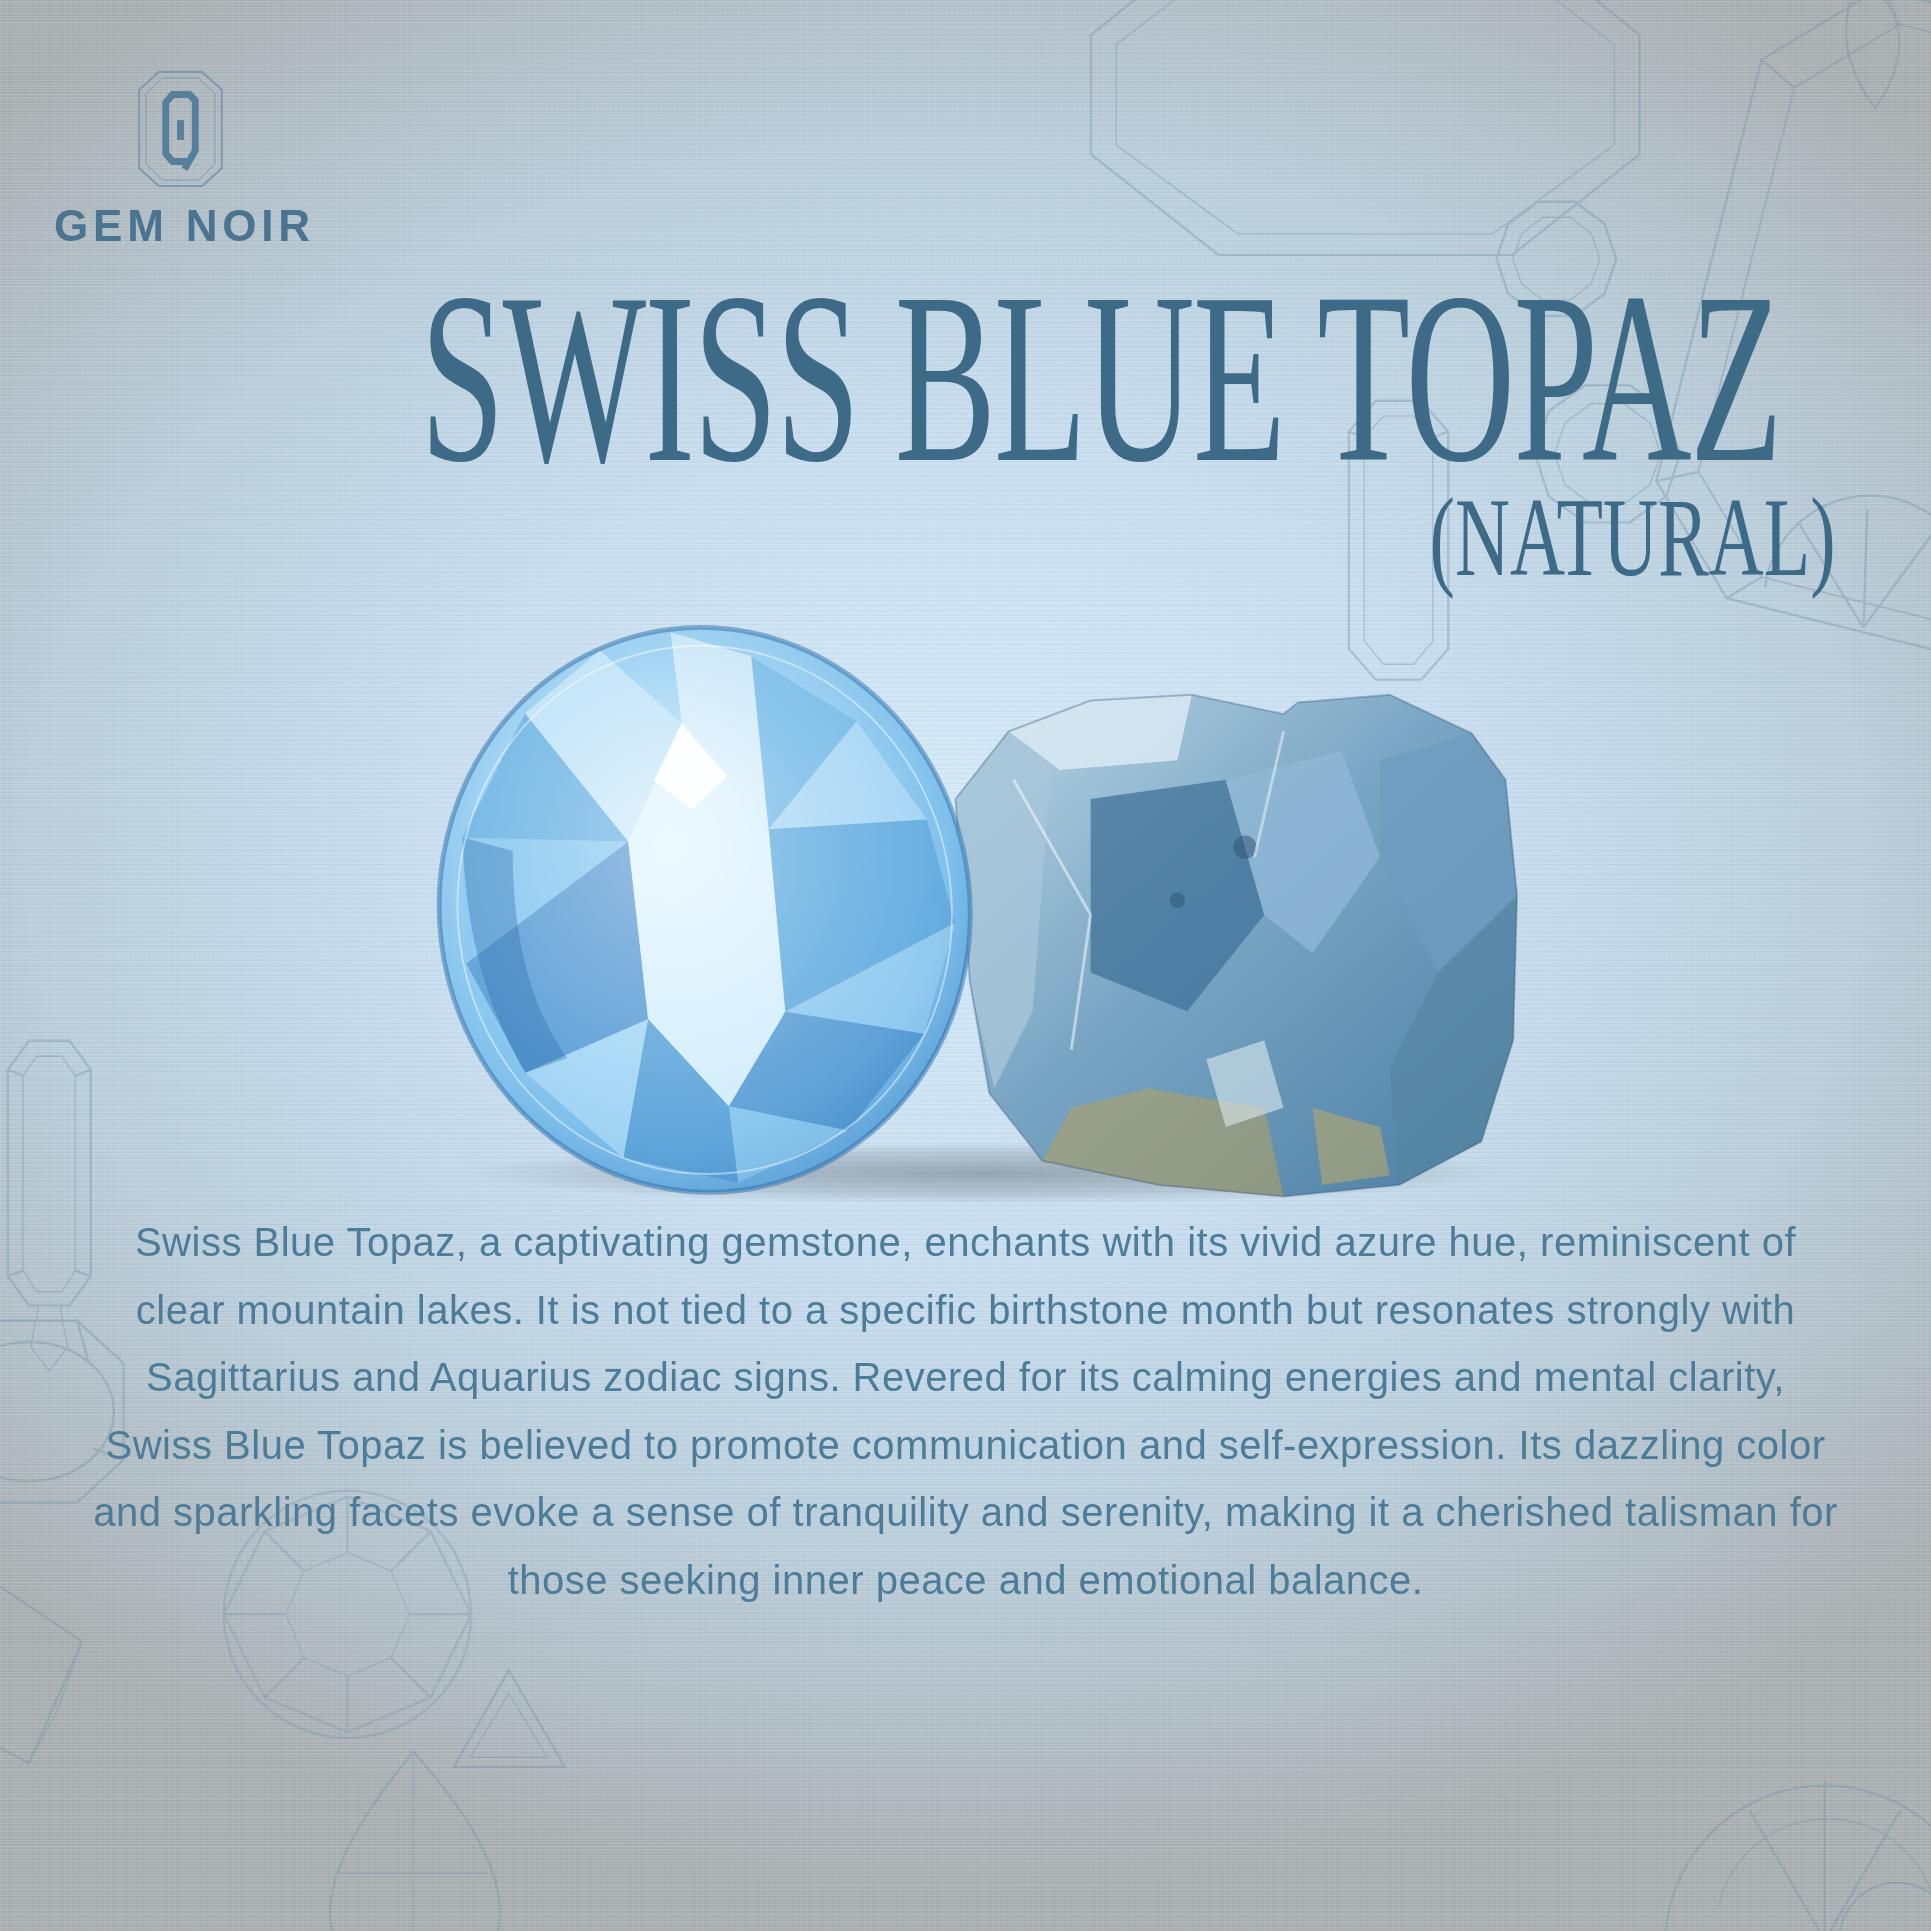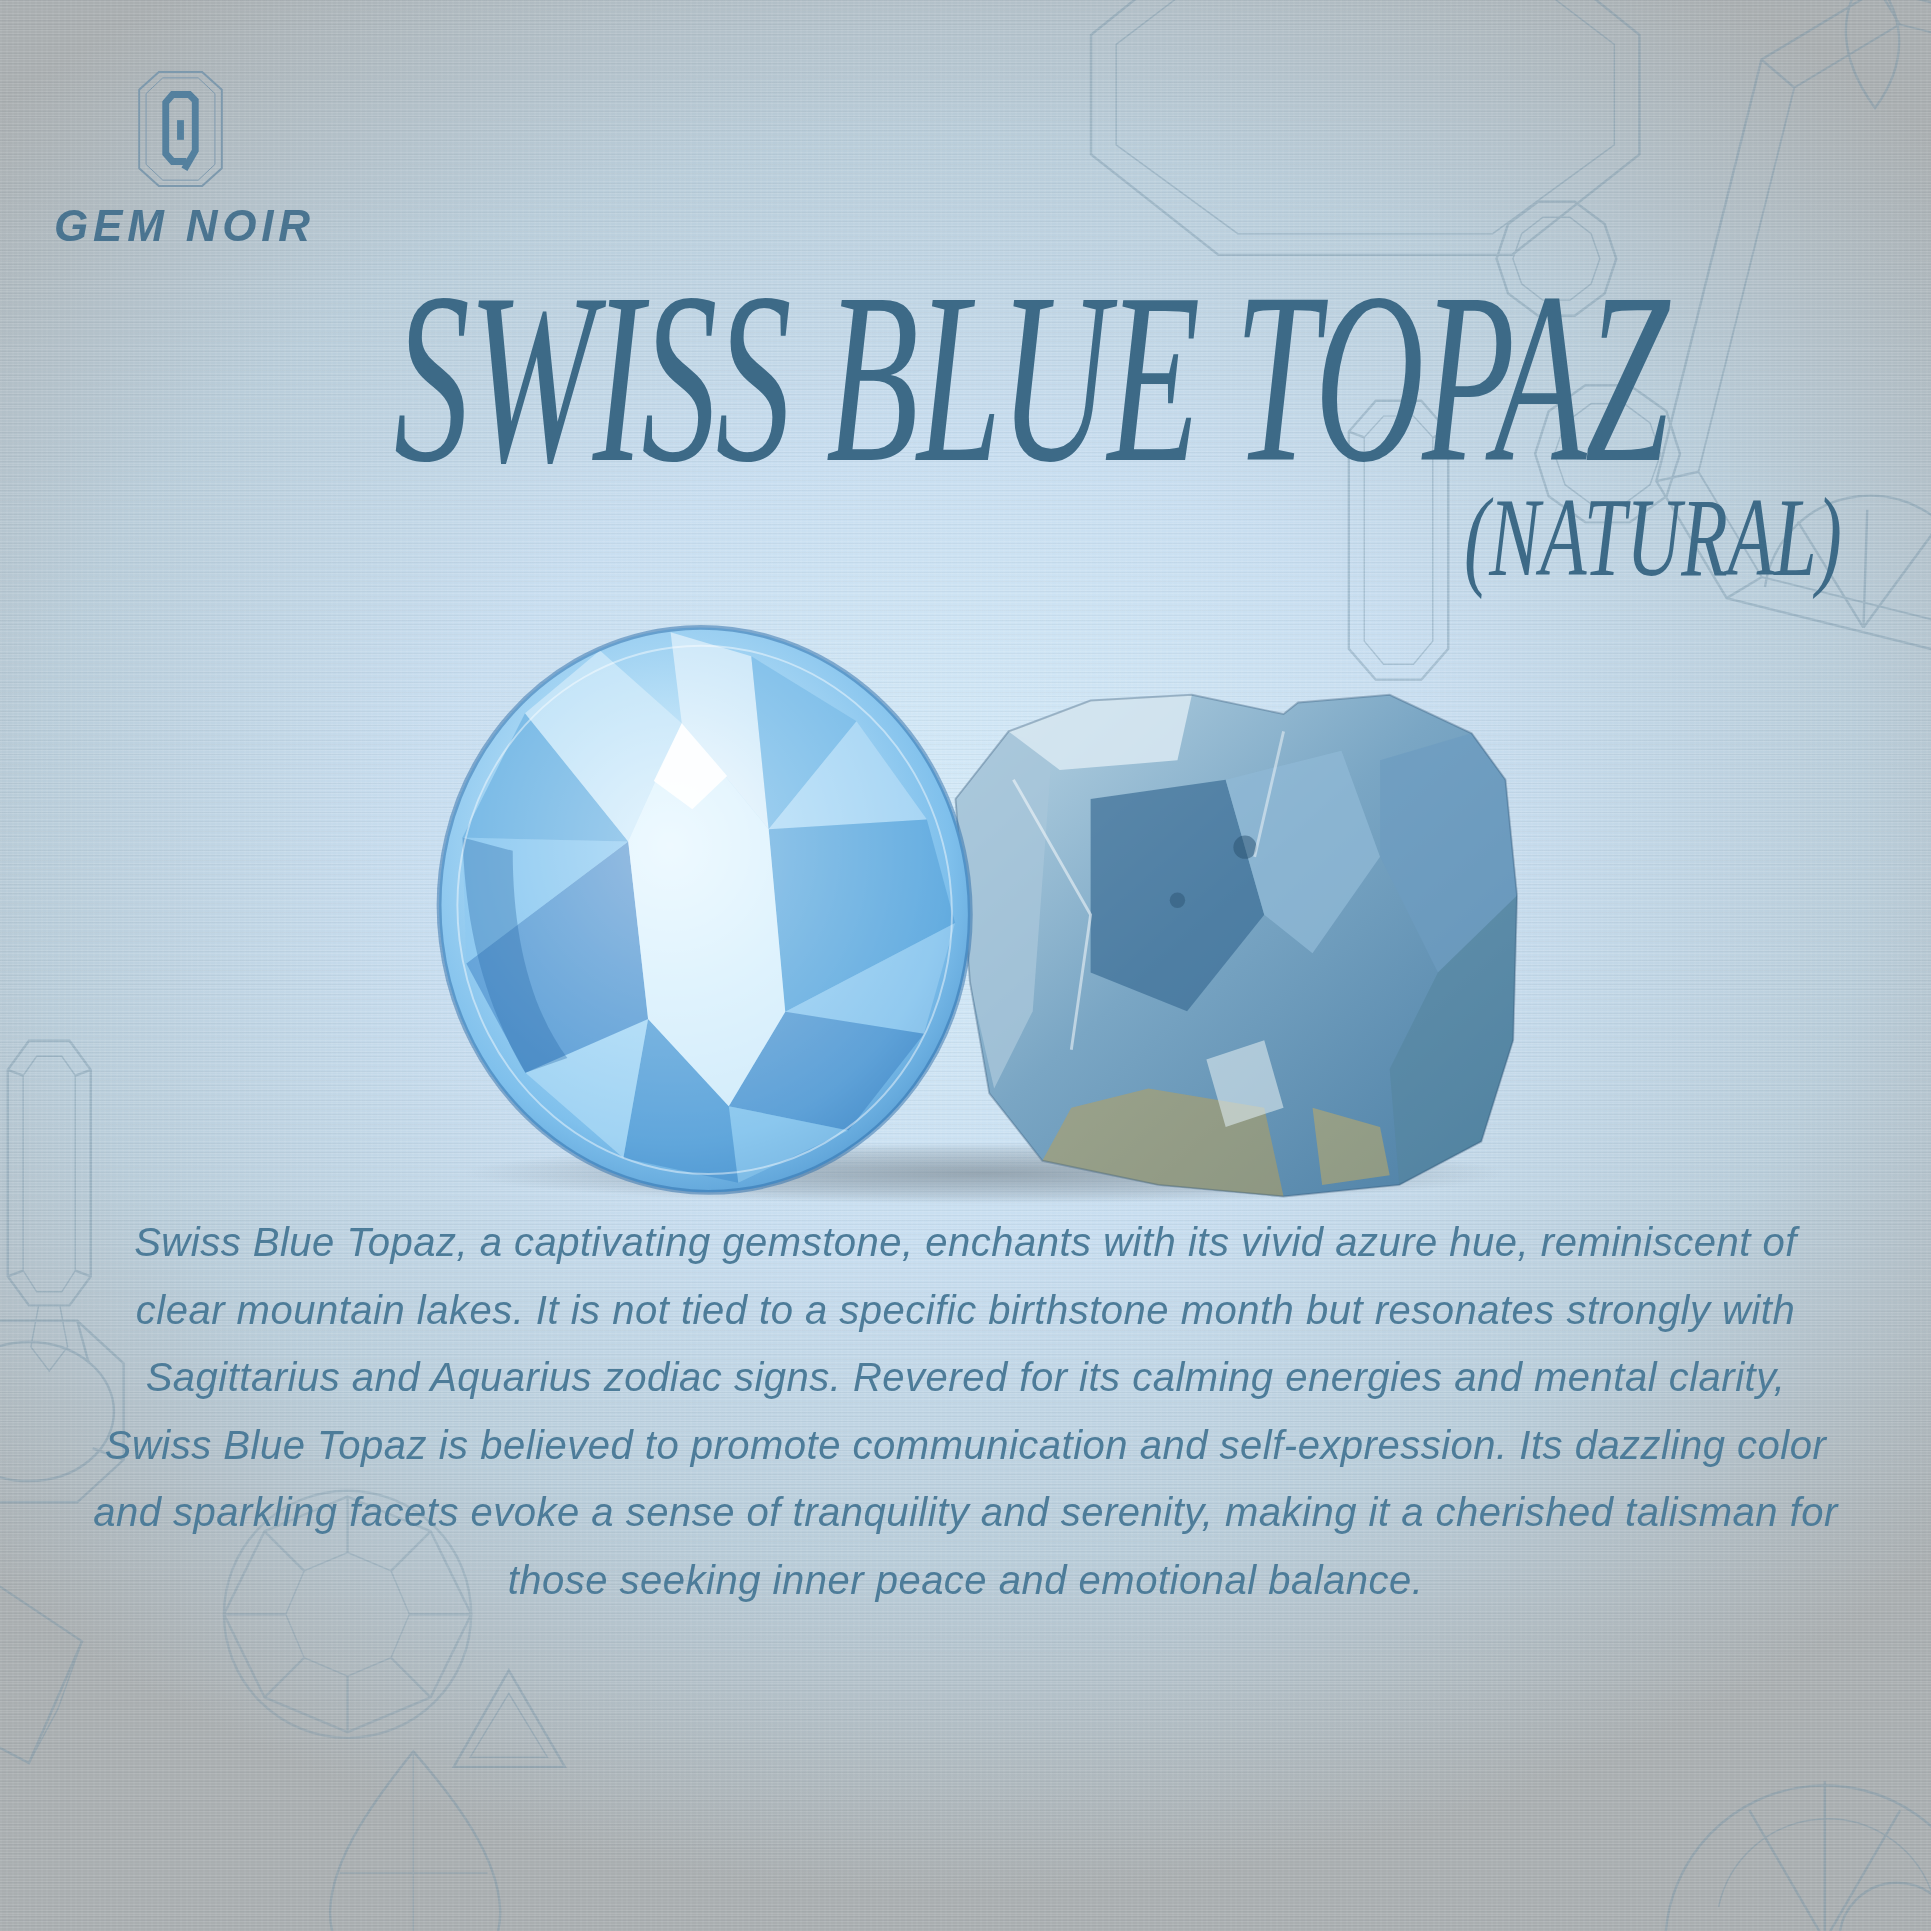--- a/index.html
+++ b/index.html
@@ -1,21 +1,20 @@
 <!DOCTYPE html>
 <html><head>
 <meta charset="utf-8">
 <style>
   html,body{margin:0;padding:0;background:#888;}
   .canvas{
     position:relative;width:1931px;height:1931px;overflow:hidden;
     font-family:"Liberation Sans",sans-serif;
     background:radial-gradient(ellipse 70% 54% at 49% 44%,
       #d4eaf8 0%, #c8def0 38%, #b9cdda 68%, #a9aeb0 100%);
-    font-style:italic;
   }
   .texture{
     position:absolute;inset:0;pointer-events:none;
     background-image:
       repeating-linear-gradient(0deg, rgba(255,255,255,.10) 0 1px, rgba(0,0,0,0) 1px 2.9px),
       repeating-linear-gradient(0deg, rgba(60,75,85,.05) 0 1px, rgba(0,0,0,0) 1px 4.8px),
       repeating-linear-gradient(90deg, rgba(255,255,255,.04) 0 1.9px, rgba(0,0,0,0) 1.9px 5.8px);
   }
   .watermarks{position:absolute;inset:0;pointer-events:none;}
 

